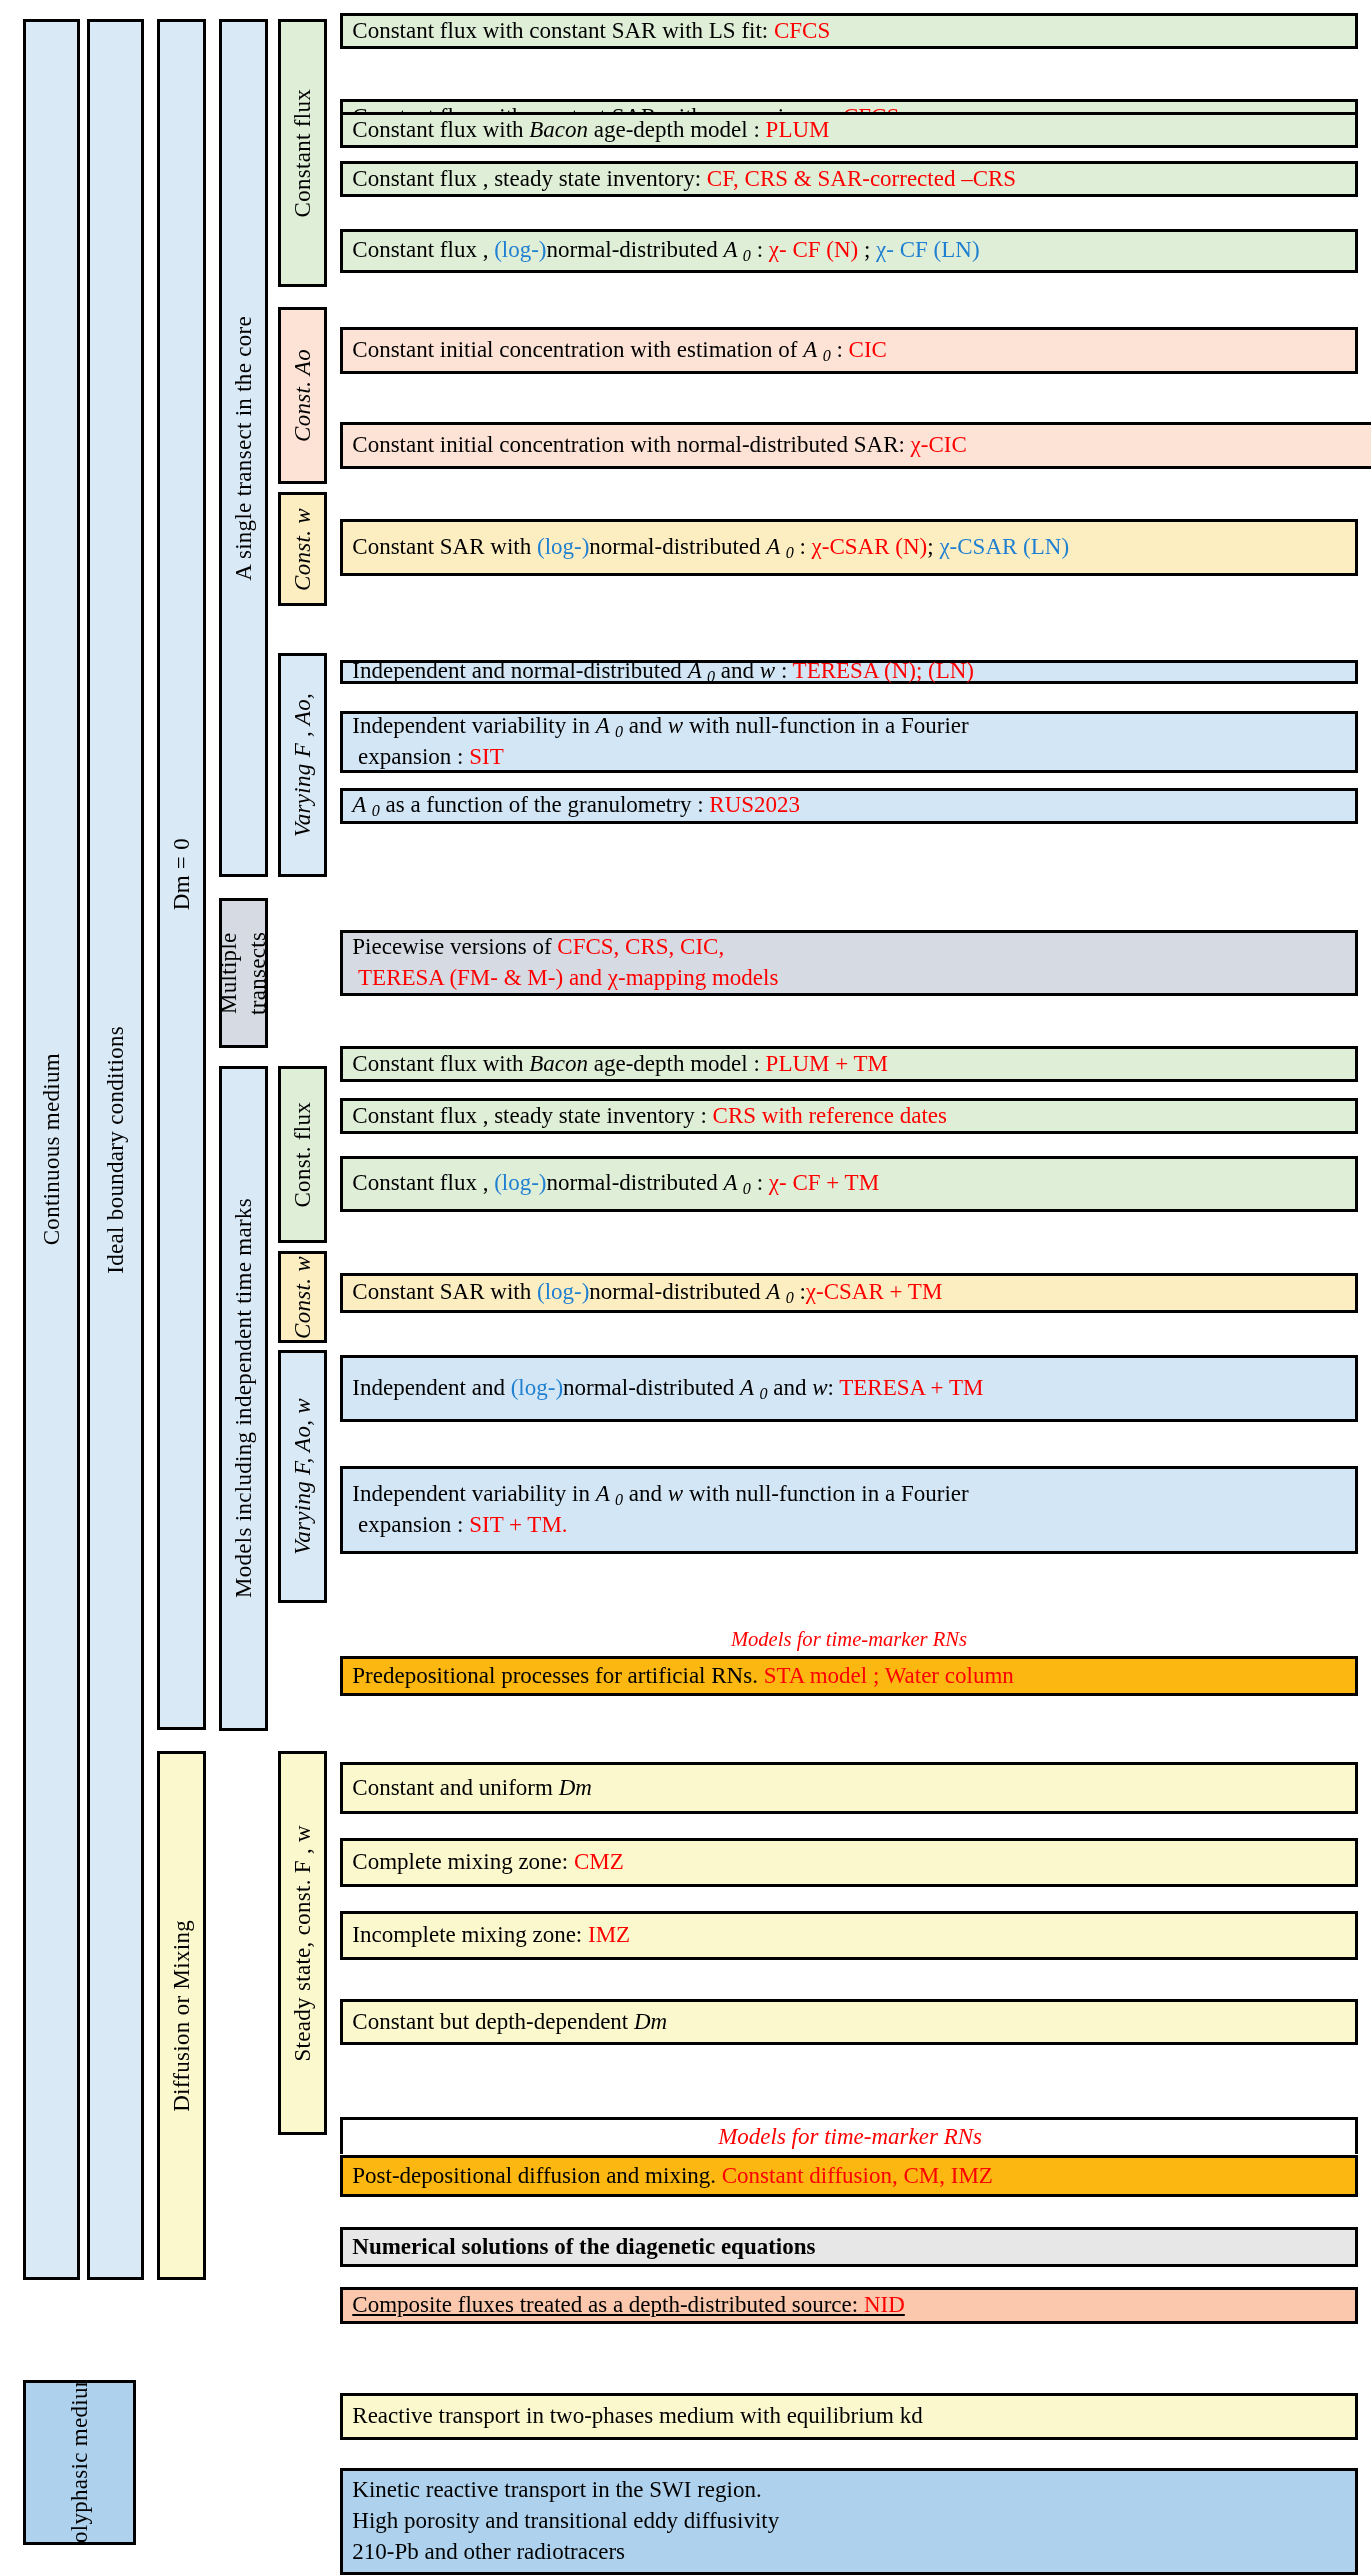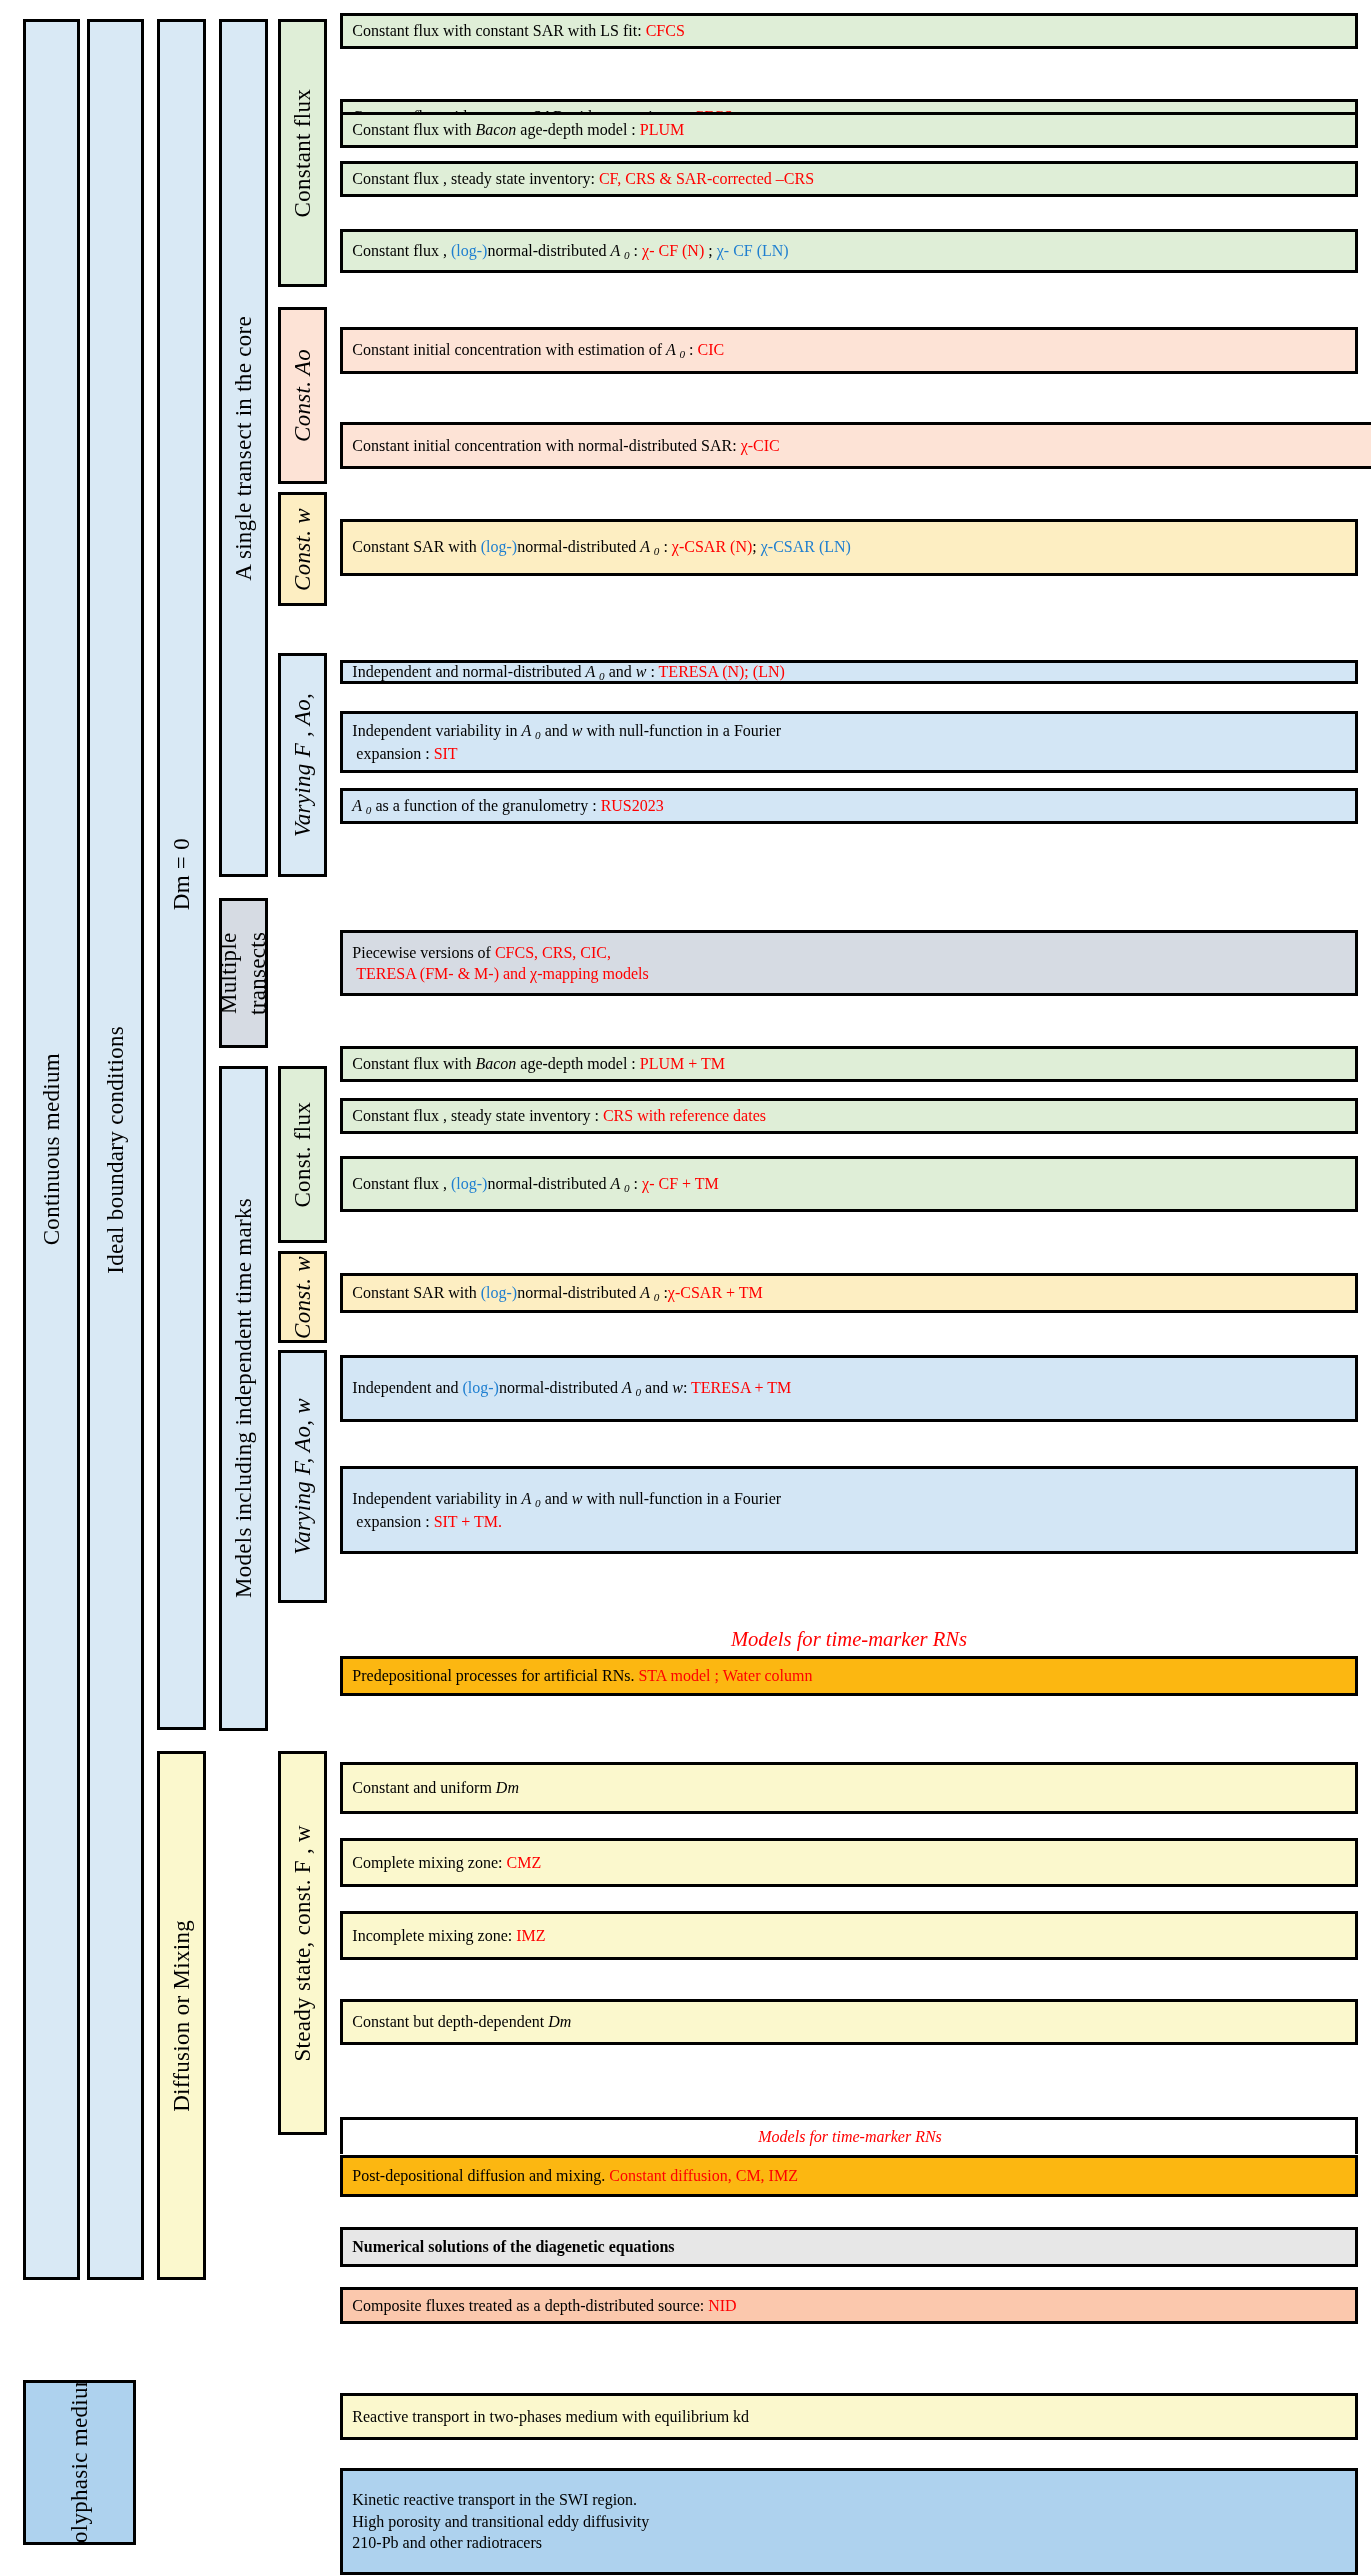--- a/index.html
+++ b/index.html
@@ -2,21 +2,21 @@
 <html style="font-size:8.2px"><head>
 <meta charset="utf-8">
 <style>
   html,body{margin:0;padding:0;background:#fff;}
   body{font-family:"Liberation Serif","DejaVu Serif",serif;}
   #page{position:relative;width:1371px;height:2857px;background:#fff;overflow:hidden;}
 
   
   .box{position:absolute;box-sizing:border-box;border:3.6px solid #000;background:#fff;}
   .rowbox{display:flex;align-items:center;}
-  .rowbox .txt{padding:0 7.2px 0 9.3px;font-size:16px;line-height:1.34;color:#000;width:100%;}
+  .rowbox .txt{padding:0 7.2px 0 9.3px;font-size:23px;line-height:1.34;color:#000;width:100%;}
   .rowbox.center .txt{text-align:center;}
 
   
   .vbox{position:absolute;box-sizing:border-box;border:3.6px solid #000;
         display:flex;align-items:center;justify-content:center;overflow:hidden;}
   .vbox .vtxt{writing-mode:vertical-rl;transform:rotate(180deg);
         white-space:nowrap;font-size:23px;letter-spacing:0.3px;color:#000;text-align:center;}
   .vbox.wrap .vtxt{white-space:normal;line-height:1.25;}
 
   
@@ -211,21 +211,21 @@
   </div>
 
   <div class="box rowbox c-orange" style="left:340px;top:2155px;width:1018px;height:42px;">
     <div class="txt">Post-depositional diffusion and mixing. <span class="red">Constant diffusion, CM, IMZ</span></div>
   </div>
 
   <div class="box rowbox c-gray2" style="left:340px;top:2227px;width:1018px;height:40px;">
     <div class="txt"><span class="bold">Numerical solutions of the diagenetic equations</span></div>
   </div>
 
-  <div class="box rowbox c-peach2" style="left:340px;top:2287px;width:1018px;height:37px;">
+  <div class="box rowbox c-peach2" style="left:340px;top:2287px;width:1018px;height:37px;text-decoration:underline;">
     <div class="txt">Composite fluxes treated as a depth-distributed source: <span class="red">NID</span></div>
   </div>
 
   <div class="box rowbox c-yellow2" style="left:340px;top:2393px;width:1018px;height:47px;">
     <div class="txt">Reactive transport in two-phases medium with equilibrium kd</div>
   </div>
 
   <div class="box rowbox c-blue3" style="left:340px;top:2468px;width:1018px;height:107px;">
     <div class="txt">Kinetic reactive transport in the SWI region.<br>High porosity and transitional eddy diffusivity<br>210-Pb and other radiotracers</div>
   </div>

